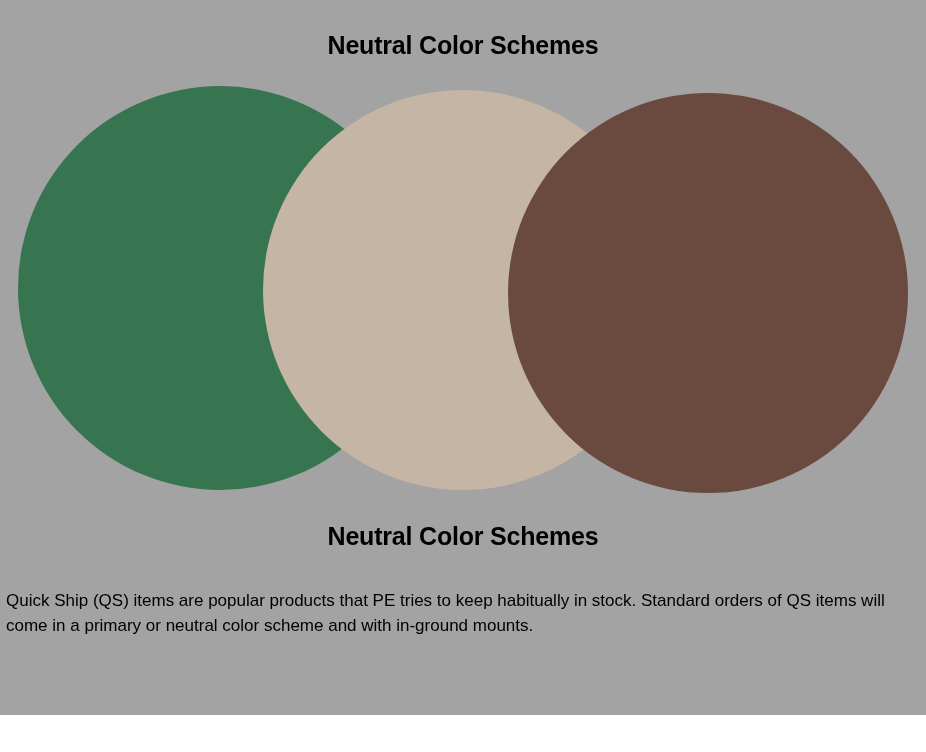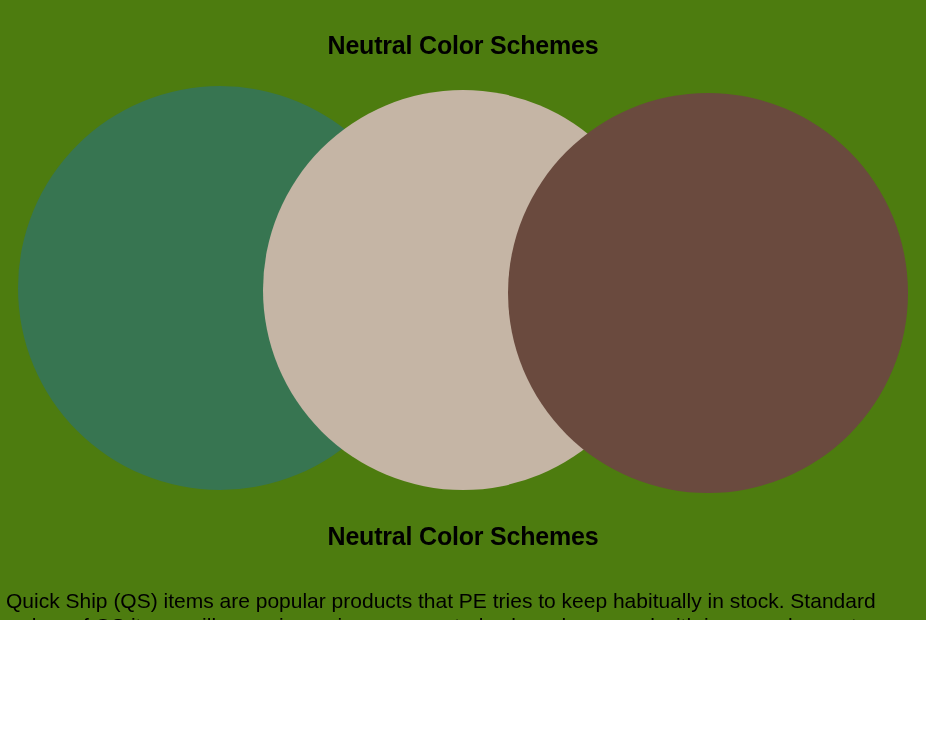--- a/index.html
+++ b/index.html
@@ -9,22 +9,22 @@
     background: #ffffff;
   }
   body {
     font-family: "Liberation Sans", sans-serif;
     color: #000000;
     -webkit-font-smoothing: antialiased;
   }
   .page {
     position: relative;
     width: 926px;
-    height: 620px;
-    background: #4d7c0f;
+    height: 715px;
+    background: #a3a3a3;
     overflow: hidden;
   }
 
   
   .title {
     position: absolute;
     left: 0;
     width: 926px;
     text-align: center;
     font-weight: bold;
@@ -69,21 +69,21 @@
     height: 400px;
     z-index: 3;
   }
 
   
   .body-copy {
     position: absolute;
     left: 6px;
     top: 588px;
     width: 908px;
-    font-size: 21px;
+    font-size: 17px;
     line-height: 25px;
     color: #000000;
   }
   .body-copy p {
     margin: 0;
   }
   .body-copy p + p {
     margin-top: 25px;
   }
 </style>

